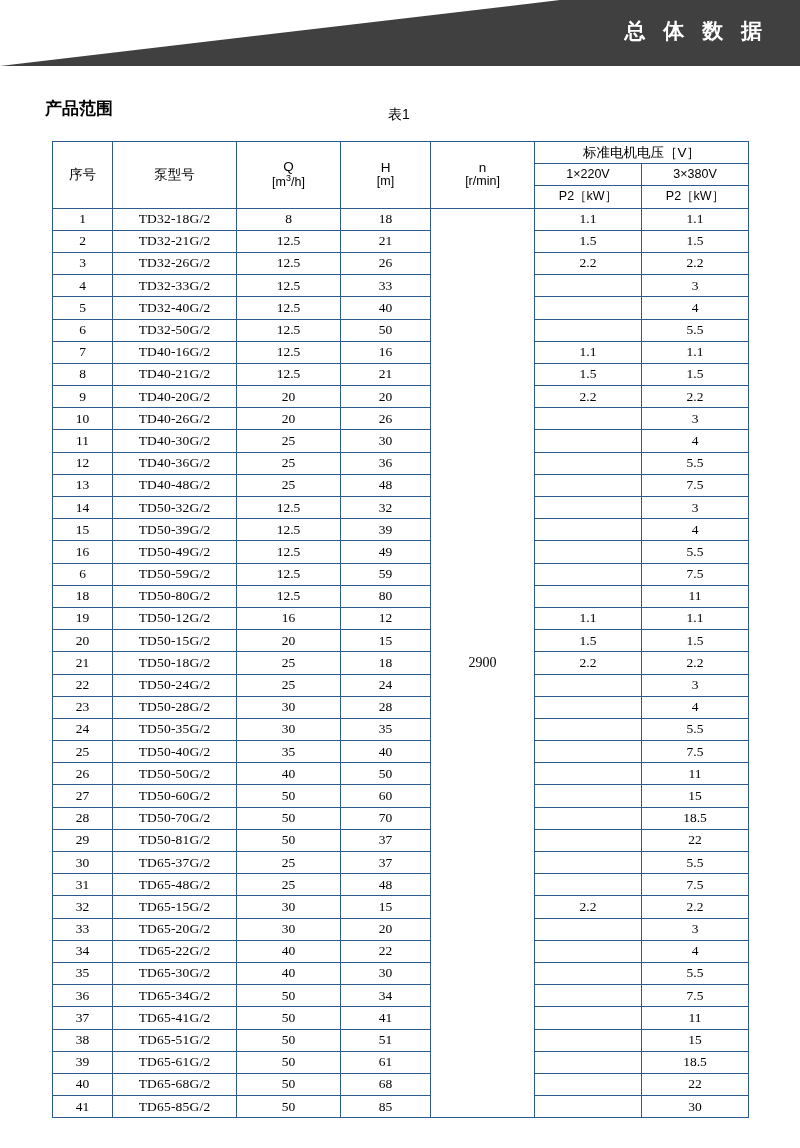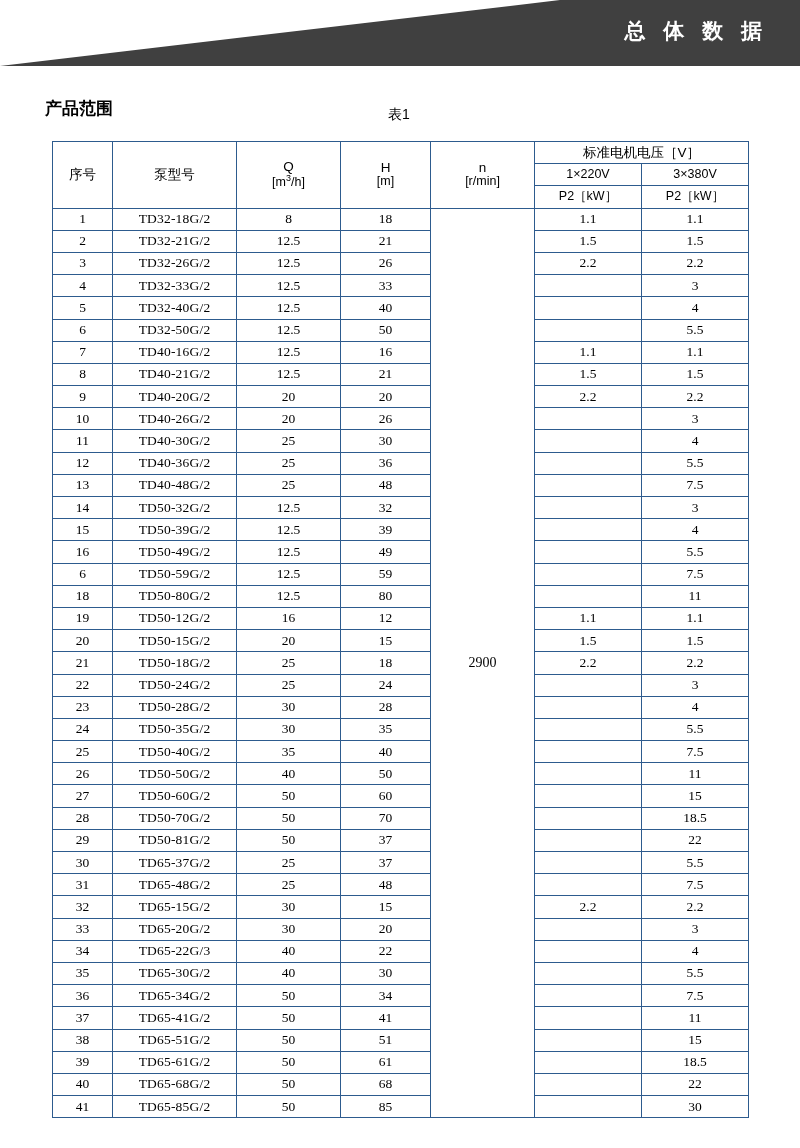--- a/index.html
+++ b/index.html
@@ -412,21 +412,21 @@
         <tr>
           <td class="col-no">33</td>
           <td class="col-model model-cell">TD65-20G/2</td>
           <td class="col-q">30</td>
           <td class="col-h">20</td>
           <td class="col-v1"></td>
           <td class="col-v2">3</td>
         </tr>
         <tr>
           <td class="col-no">34</td>
-          <td class="col-model model-cell">TD65-22G/3</td>
+          <td class="col-model model-cell">TD65-22G/2</td>
           <td class="col-q">40</td>
           <td class="col-h">22</td>
           <td class="col-v1"></td>
           <td class="col-v2">4</td>
         </tr>
         <tr>
           <td class="col-no">35</td>
           <td class="col-model model-cell">TD65-30G/2</td>
           <td class="col-q">40</td>
           <td class="col-h">30</td>

